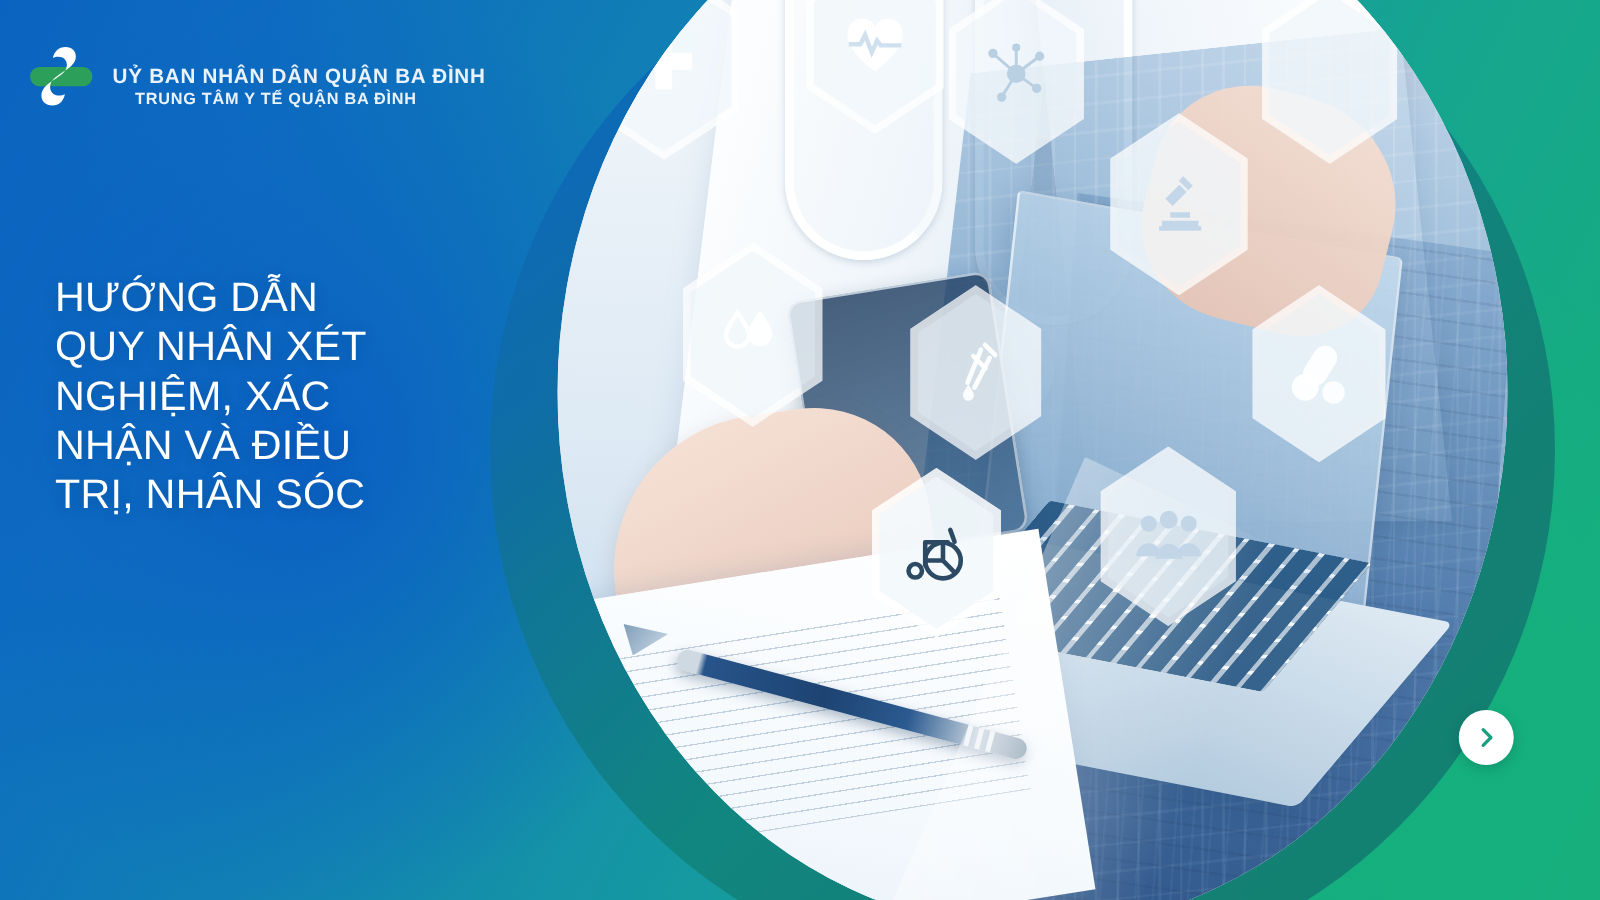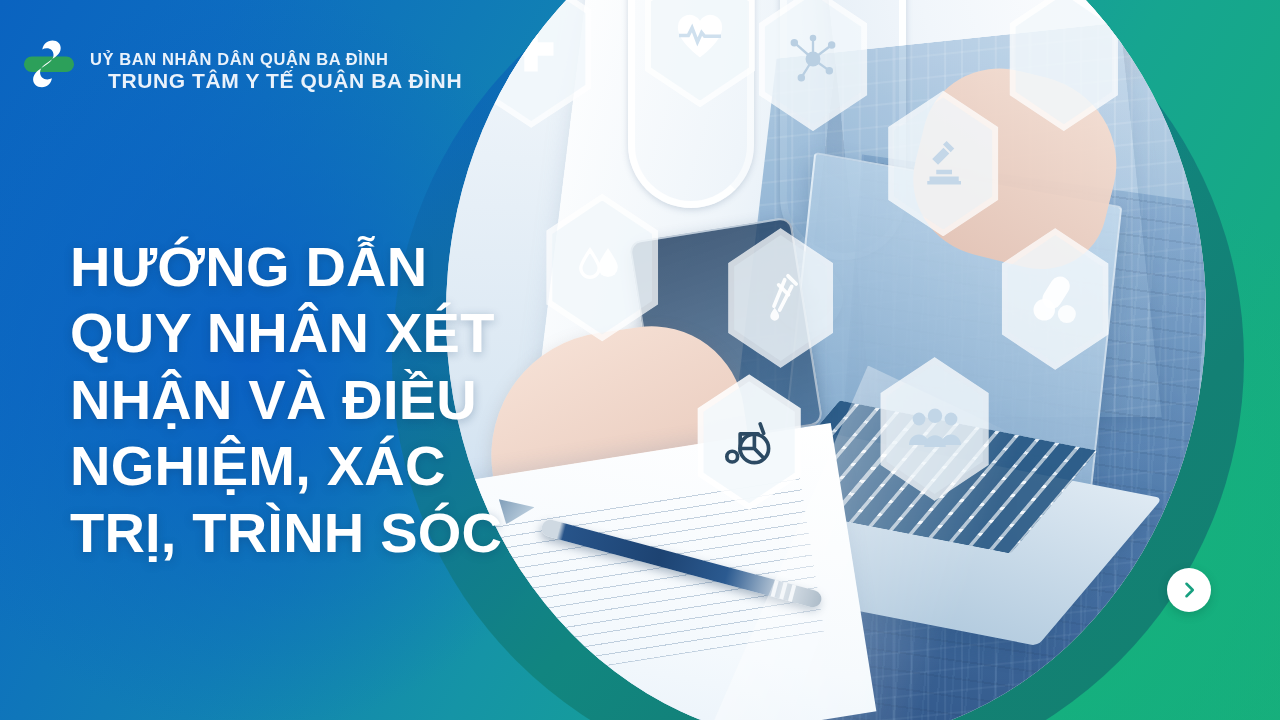--- a/index.html
+++ b/index.html
@@ -230,27 +230,27 @@
   .hex svg{position:relative;z-index:2;}
 
   
   .header{position:absolute;left:22px;top:34px;display:flex;align-items:center;gap:14px;}
   .logo{width:54px;height:54px;position:relative;flex:0 0 auto;}
   .org{line-height:1.18;}
   .org .l1,.org .l2{
     color:#eaf2fb;font-weight:700;letter-spacing:.6px;white-space:nowrap;
   }
   .org .l1{font-size:16.5px;margin-top:16px;}
-  .org .l2{font-size:21px;padding-left:18px;}
+  .org .l2{font-size:13px;padding-left:18px;}
 
   
   .headline{
-    position:absolute;left:70px;top:196px;width:400px;
-    color:#ffffff;font-weight:700;
-    font-size:56px;line-height:1.19;letter-spacing:.2px;
+    position:absolute;left:44px;top:196px;width:400px;
+    color:#ffffff;font-weight:400;
+    font-size:33px;line-height:1.19;letter-spacing:.2px;
     text-shadow:0 2px 10px rgba(10,50,95,.28);
   }
   .headline .ln{display:block;white-space:nowrap;}
 
   
   .next-btn{
     position:absolute;left:1167px;top:568px;
     width:44px;height:44px;border-radius:50%;
     background:#ffffff;
     display:flex;align-items:center;justify-content:center;
@@ -413,23 +413,23 @@
     </div>
     <div class="org">
       <div class="l1">UỶ BAN NHÂN DÂN QUẬN BA ĐÌNH</div>
       <div class="l2">TRUNG TÂM Y TẾ QUẬN BA ĐÌNH</div>
     </div>
   </div>
 
   <h1 class="headline">
     <span class="ln">HƯỚNG DẪN</span>
     <span class="ln">QUY NHÂN XÉT</span>
+    <span class="ln">NGHIỆM, XÁC</span>
     <span class="ln">NHẬN VÀ ĐIỀU</span>
-    <span class="ln">NGHIỆM, XÁC</span>
-    <span class="ln">TRỊ, TRÌNH SÓC</span>
+    <span class="ln">TRỊ, NHÂN SÓC</span>
   </h1>
 
   <div class="next-btn">
     <span>
       <svg width="20" height="20" viewBox="0 0 24 24">
         <path d="M9 4.5 16.5 12 9 19.5" fill="none" stroke="#18A080" stroke-width="3.1" stroke-linecap="round" stroke-linejoin="round"></path>
       </svg>
     </span>
   </div>
 

